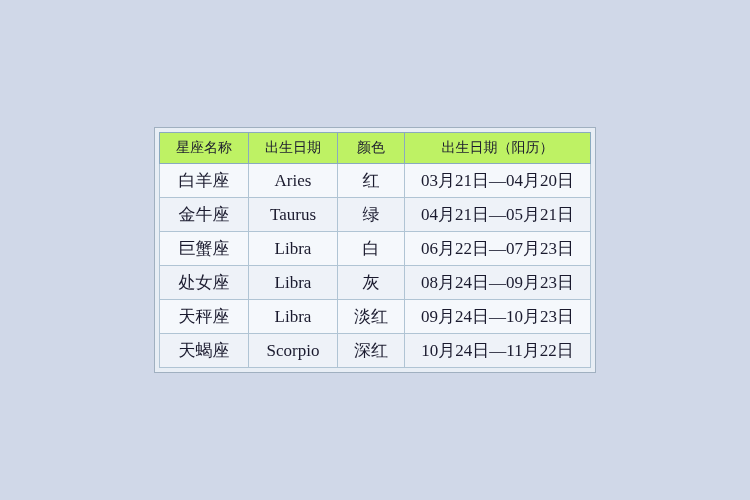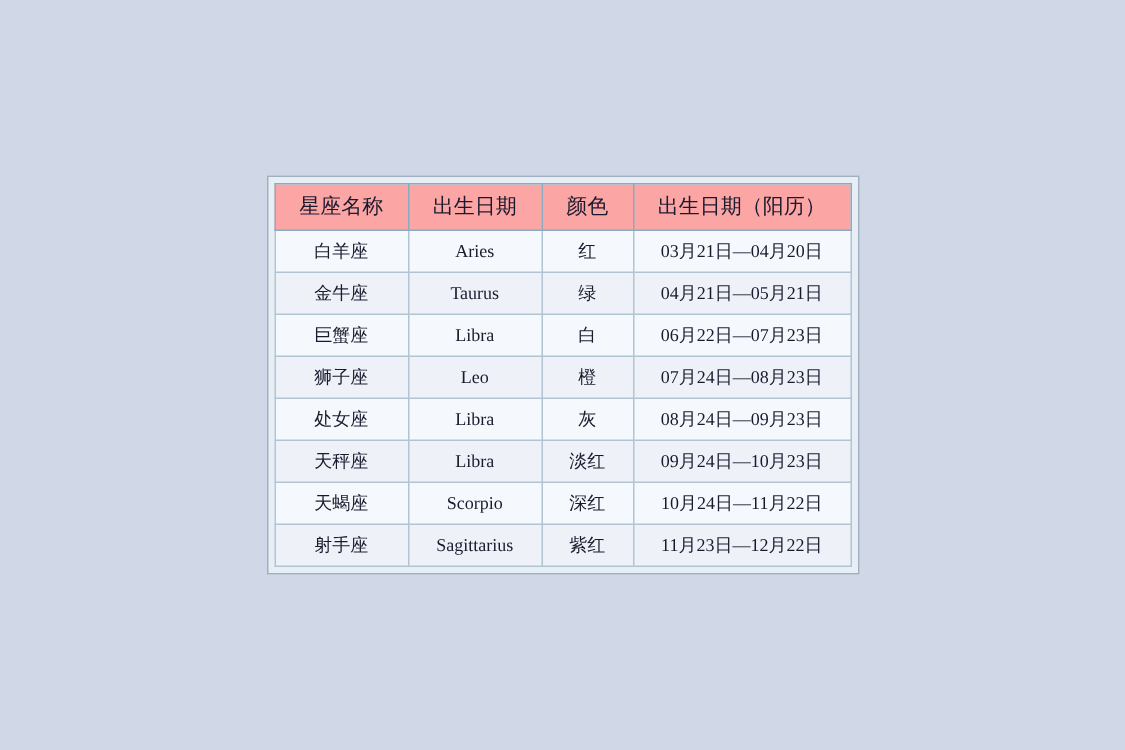--- a/index.html
+++ b/index.html
@@ -24,34 +24,34 @@
       border: 1px solid #a0b0c0;
       padding: 4px;
     }
 
     table {
       border-collapse: collapse;
       background-color: #f0f5fa;
     }
 
     th {
-      background-color: #fca5a5;
+      background-color: #bef264;
       border: 1px solid #8aaabf;
       padding: 6px 16px;
       text-align: center;
       font-weight: normal;
       font-size: 14px;
       color: #1a1a2e;
     }
 
     td {
       border: 1px solid #b0c4d4;
       padding: 5px 16px;
       text-align: center;
-      font-size: 12px;
+      font-size: 17px;
       color: #1a1a2e;
       background-color: #f5f8fc;
     }
 
     tr:nth-child(even) td {
       background-color: #eef2f8;
     }
   </style>
 </head>
 <body>
@@ -79,44 +79,32 @@
           <td>绿</td>
           <td>04月21日—05月21日</td>
         </tr>
         <tr>
           <td>巨蟹座</td>
           <td>Libra</td>
           <td>白</td>
           <td>06月22日—07月23日</td>
         </tr>
         <tr>
-          <td>狮子座</td>
-          <td>Leo</td>
-          <td>橙</td>
-          <td>07月24日—08月23日</td>
-        </tr>
-        <tr>
           <td>处女座</td>
           <td>Libra</td>
           <td>灰</td>
           <td>08月24日—09月23日</td>
         </tr>
         <tr>
           <td>天秤座</td>
           <td>Libra</td>
           <td>淡红</td>
           <td>09月24日—10月23日</td>
         </tr>
         <tr>
           <td>天蝎座</td>
           <td>Scorpio</td>
           <td>深红</td>
           <td>10月24日—11月22日</td>
         </tr>
-        <tr>
-          <td>射手座</td>
-          <td>Sagittarius</td>
-          <td>紫红</td>
-          <td>11月23日—12月22日</td>
-        </tr>
       </tbody>
   </table>
 </div>
 
 </body></html>

